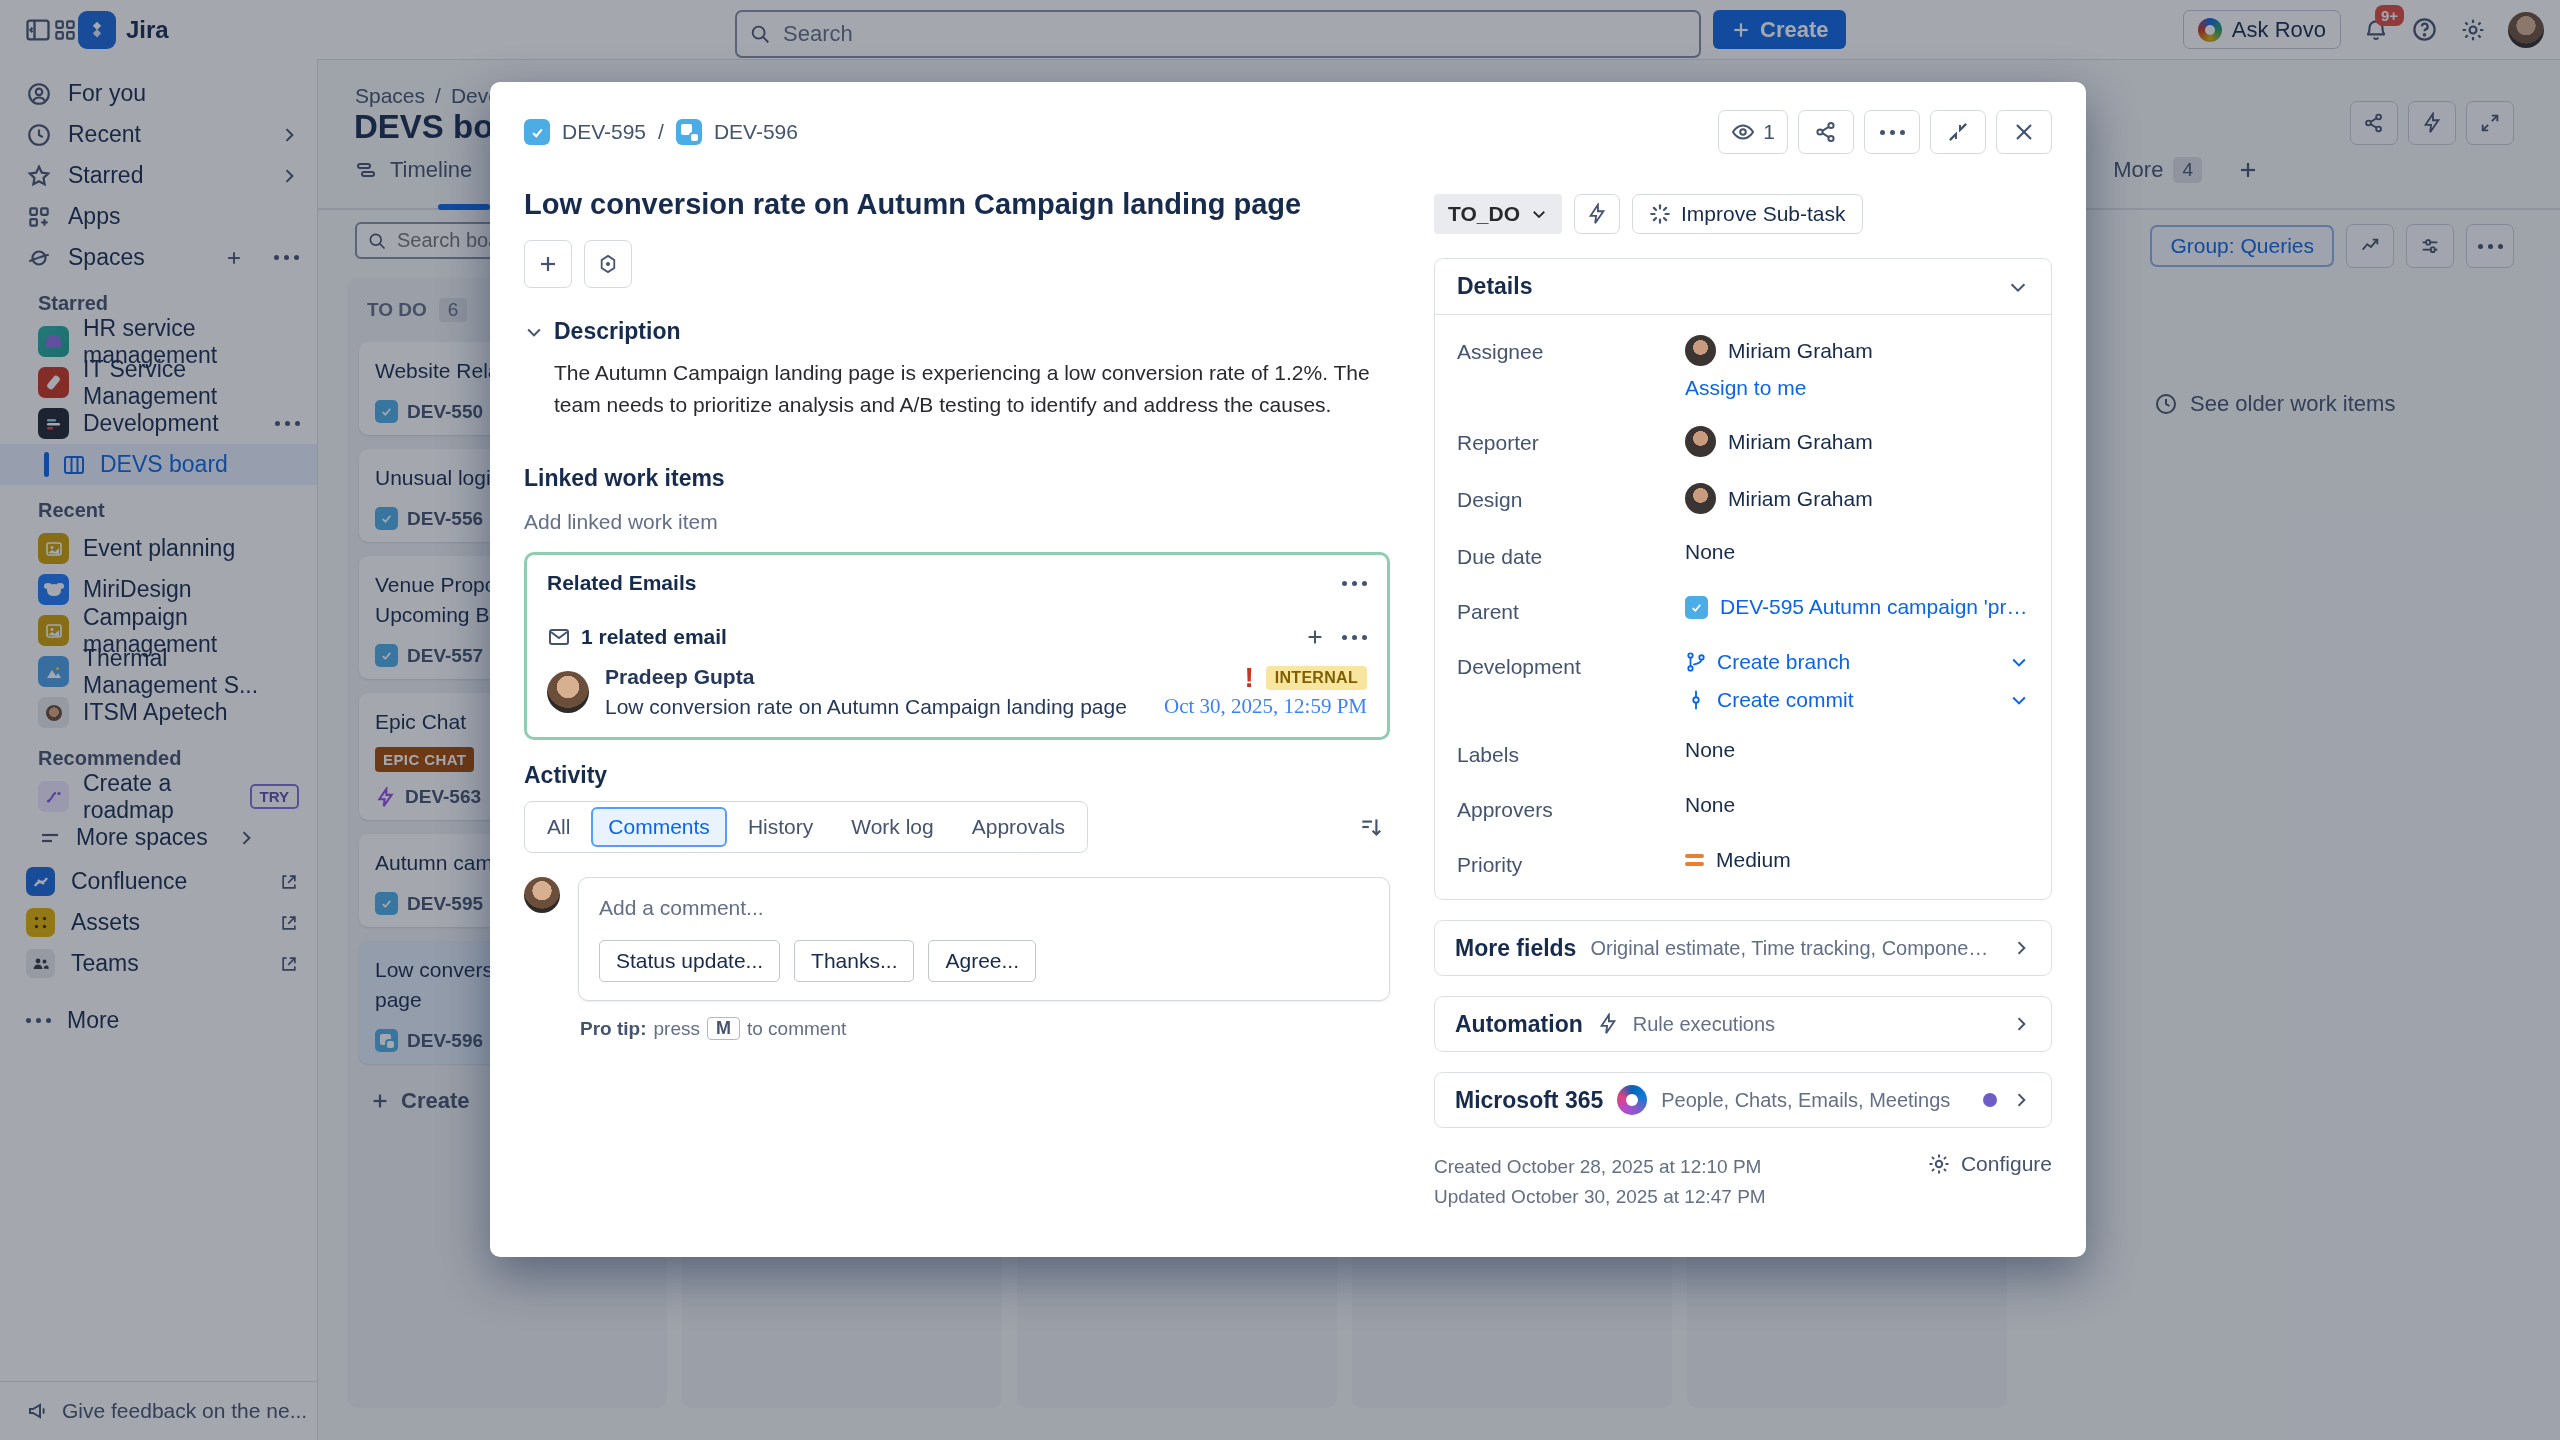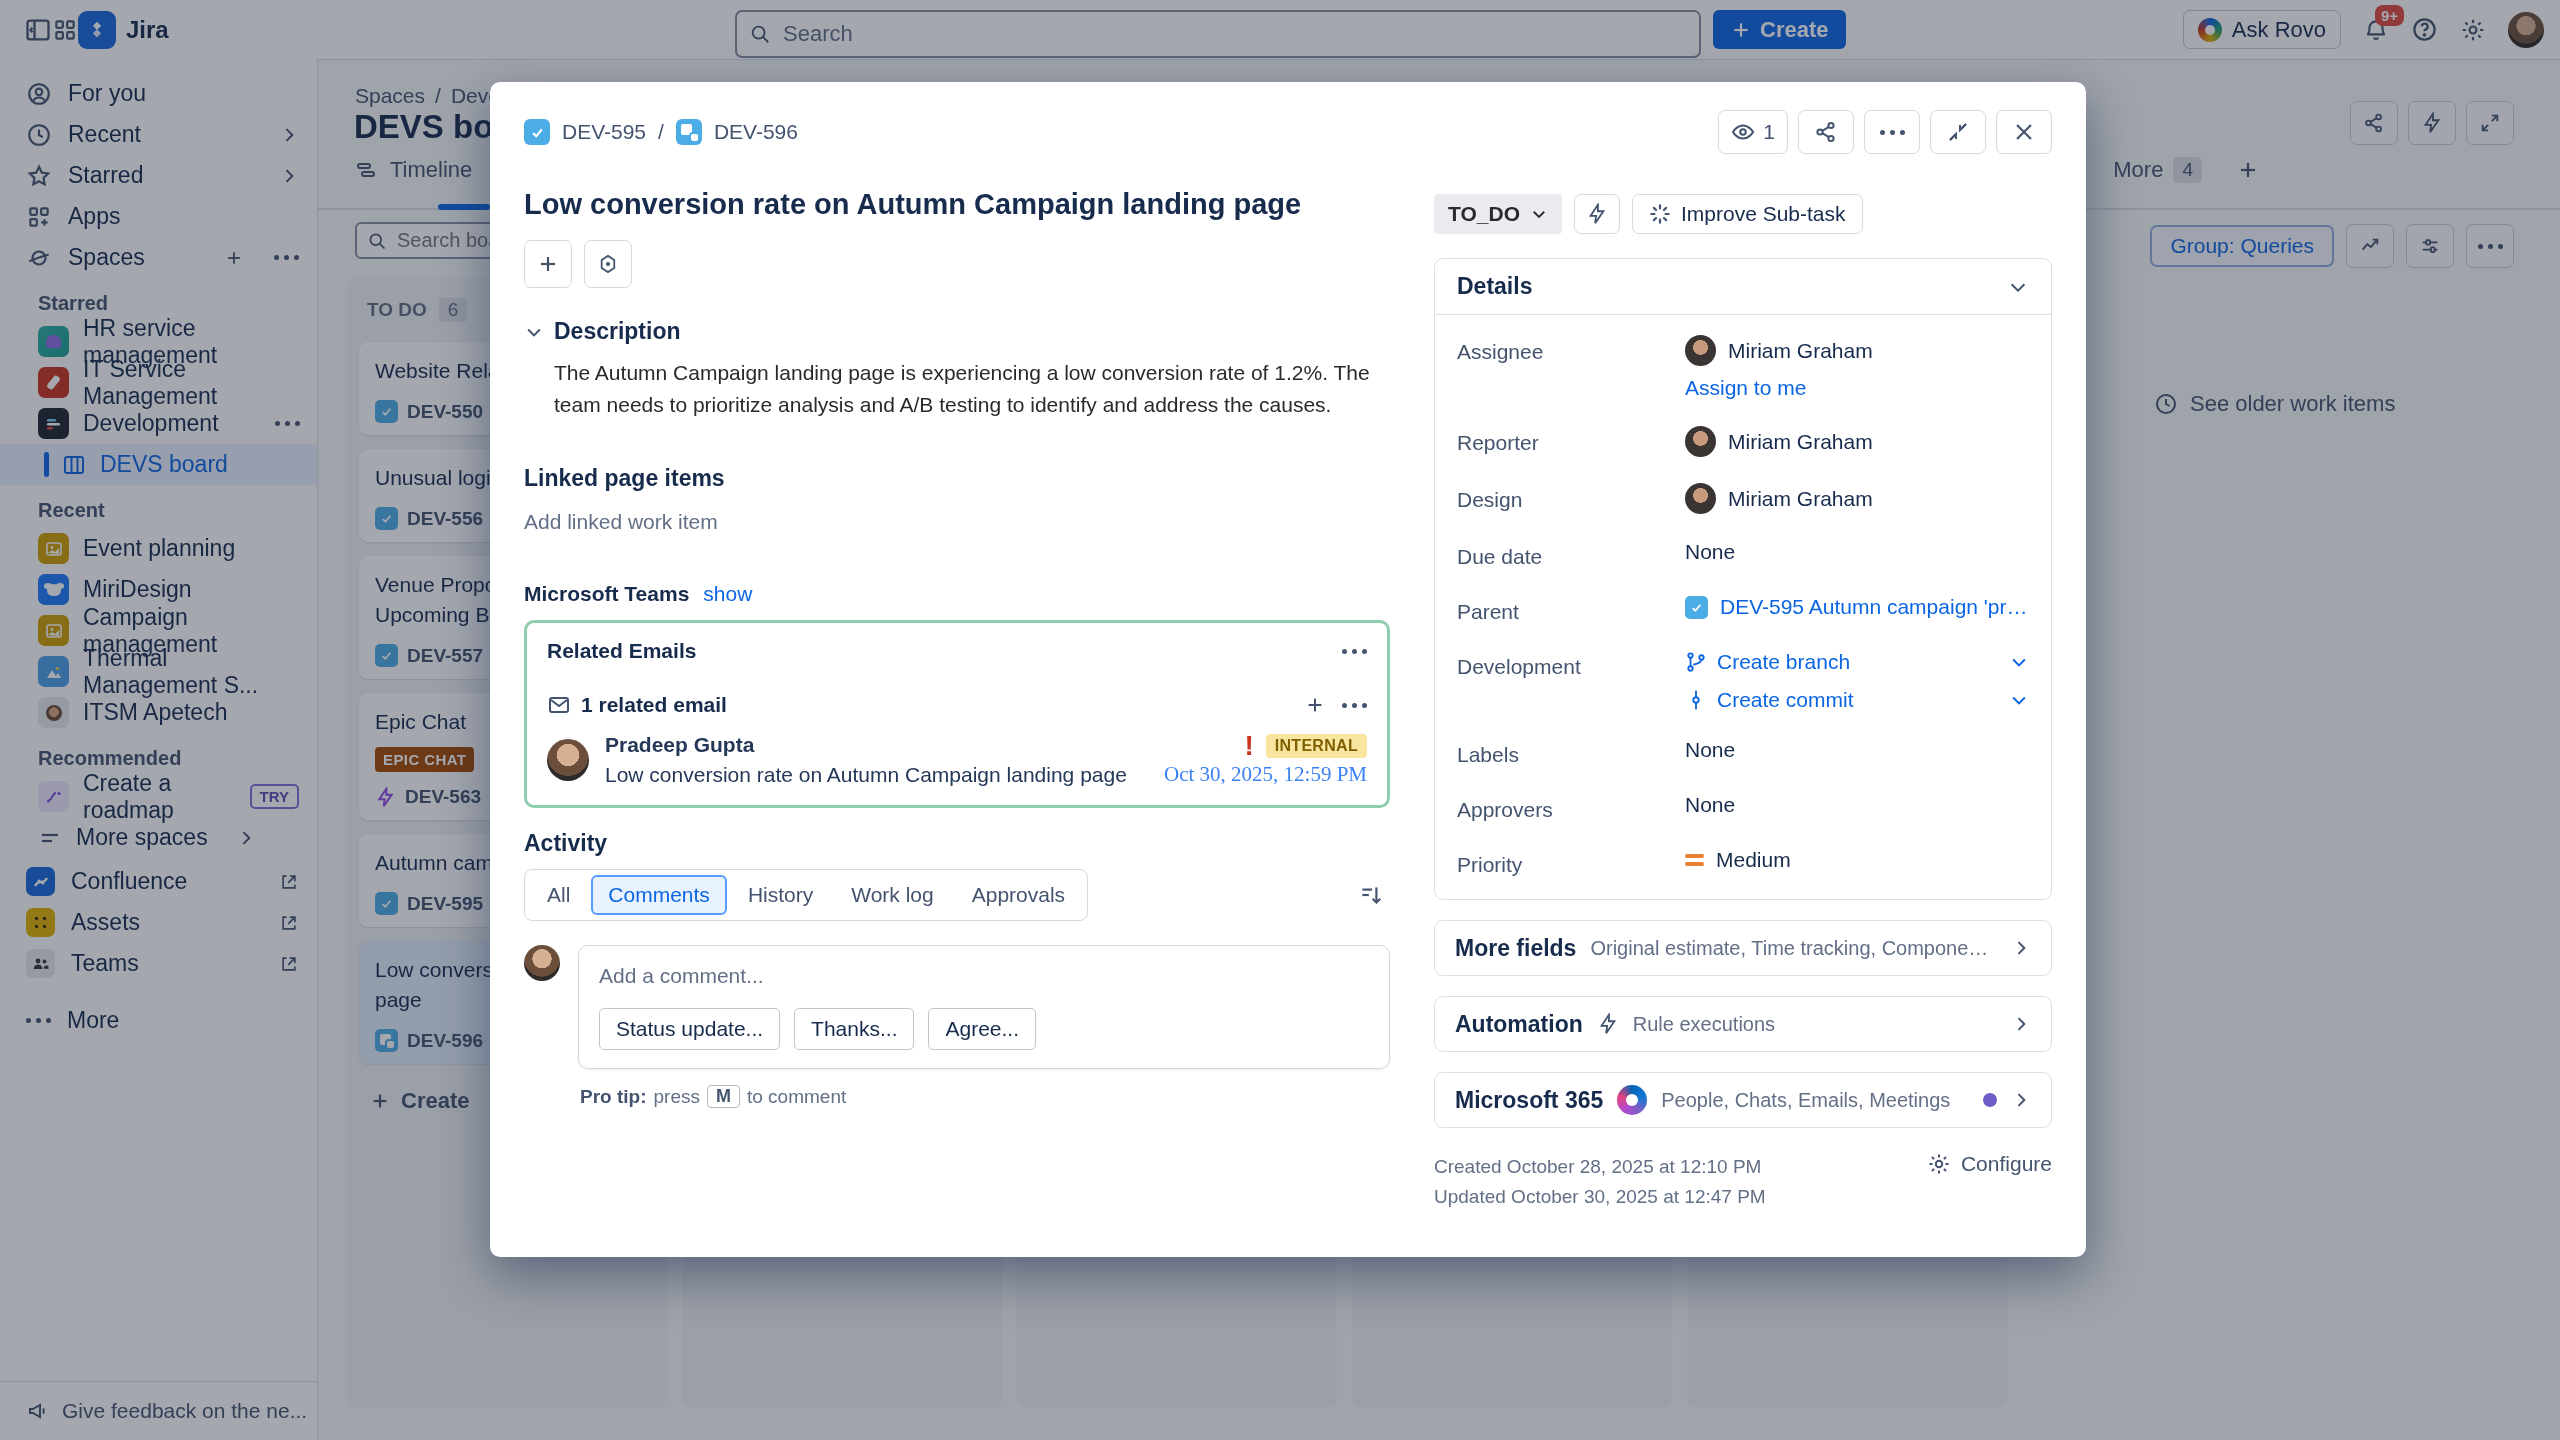--- a/index.html
+++ b/index.html
@@ -731,28 +731,24 @@
 
       <div class="sec-head" style="margin-top:30px;">
         <svg width="20" height="20" viewBox="0 0 24 24" fill="none" stroke="#44546F" stroke-width="2.4">
             <polyline points="5,9 12,16 19,9"></polyline>
           </svg>
         <span>Description</span>
       </div>
       <div class="desc-text" style="margin-left:30px;">The Autumn Campaign landing page is experiencing a low conversion rate of 1.2%. The team needs to prioritize analysis and A/B testing to identify and address the causes.</div>
 
       <div class="sec-head" style="margin-top:44px;margin-left:0;">
-        <span>Linked page items</span>
+        <span>Linked work items</span>
       </div>
       <div class="desc-text muted" style="margin-top:14px;">Add linked work item</div>
 
-      <div class="teams-row">
-        <span class="sec-head" style="font-size:21px;">Microsoft Teams</span>
-        <a href="#" class="link" style="font-size:21px;text-decoration:none;">show</a>
-      </div>
 
       <div class="related">
         <div class="rel-row1">
           <span style="font-size:21px;font-weight:700;color:#172B4D;">Related Emails</span>
           <span class="dots" style="color:#44546F;">
               <i></i>
               <i></i>
               <i></i>
             </span>
         </div>

